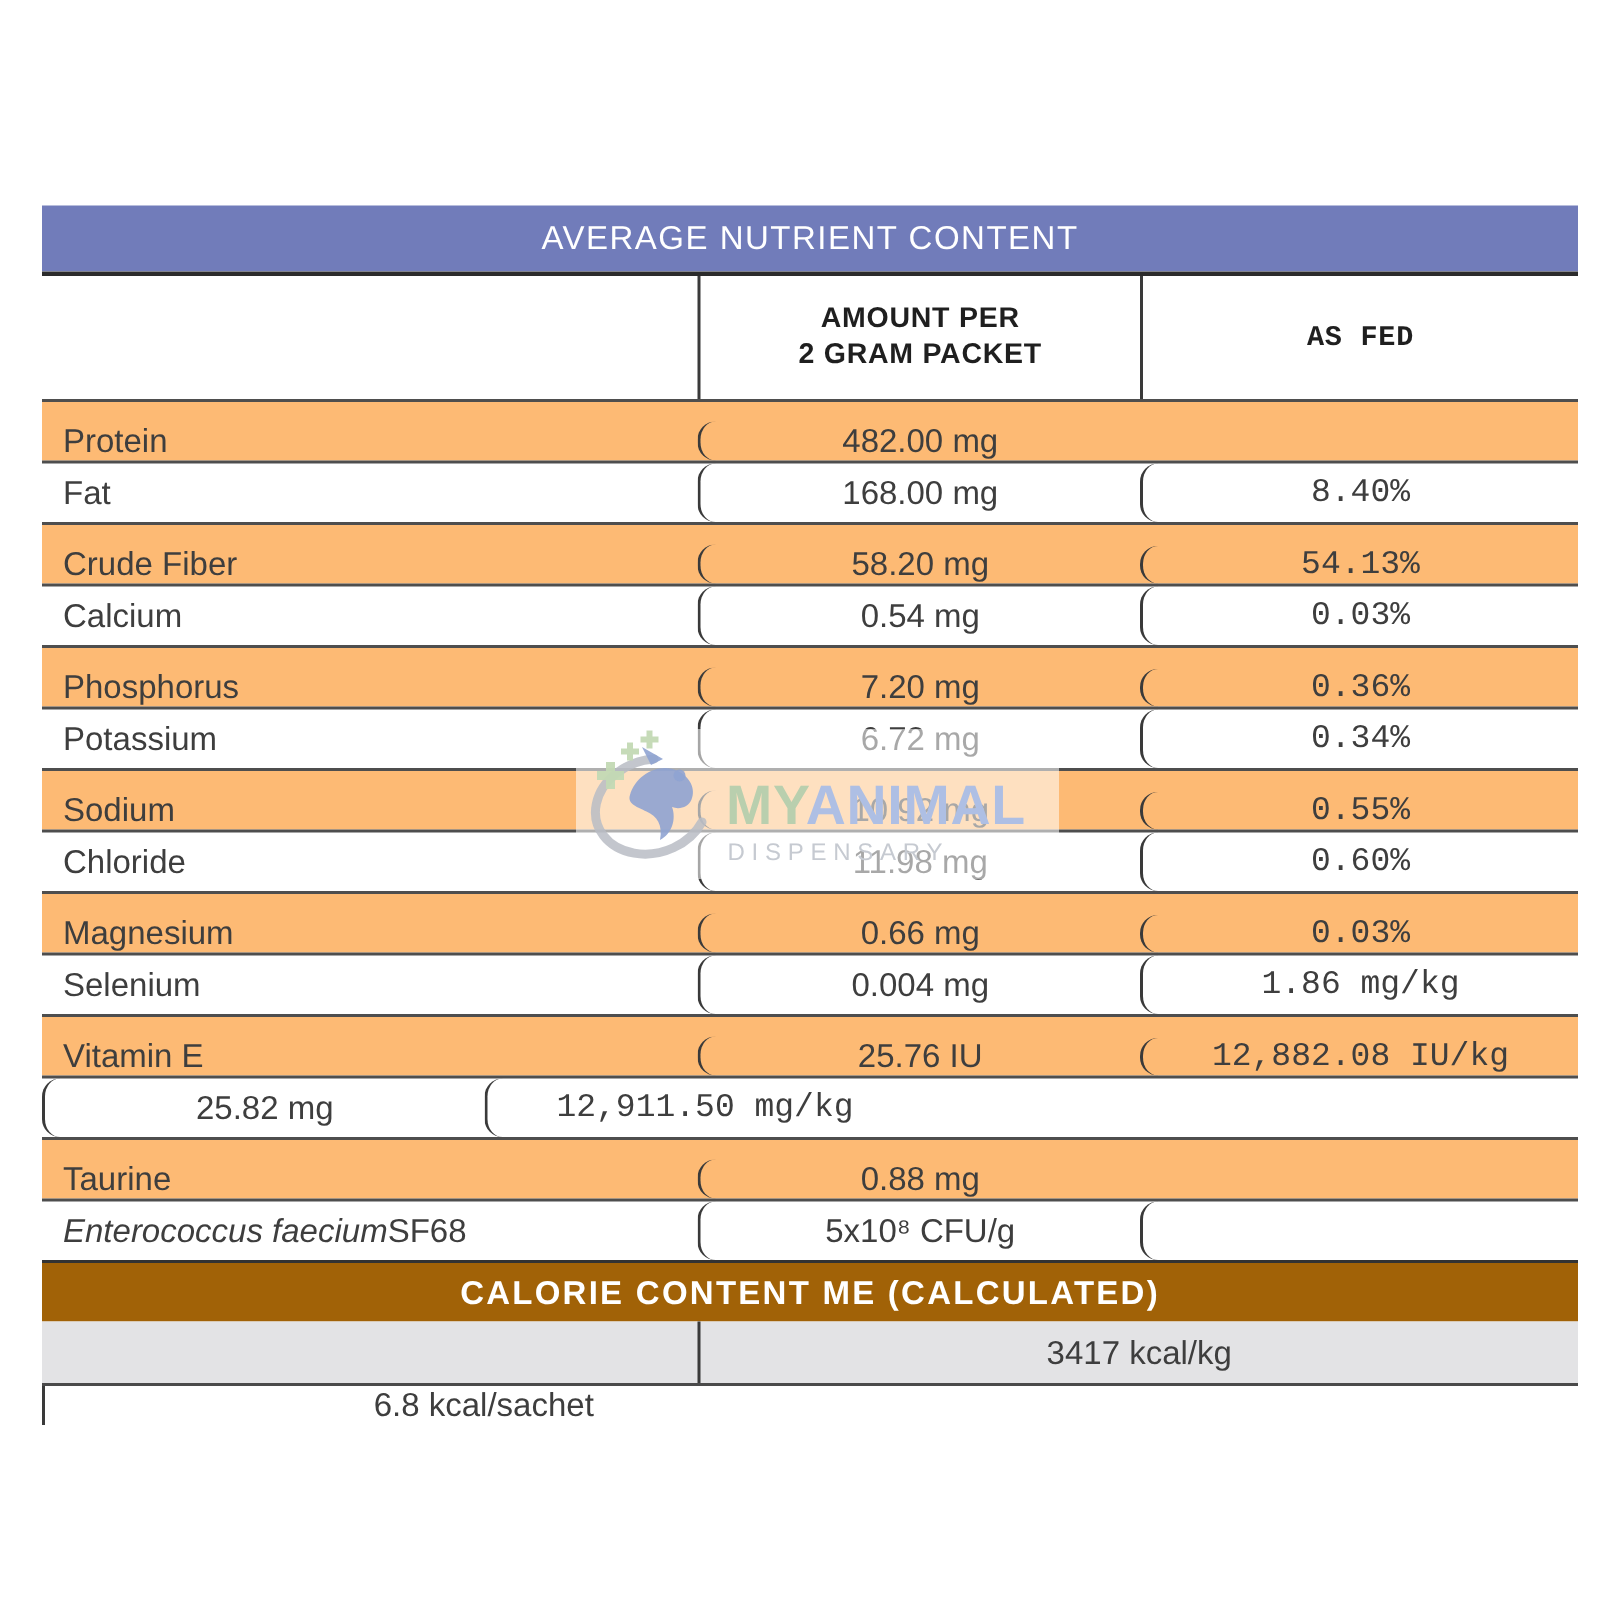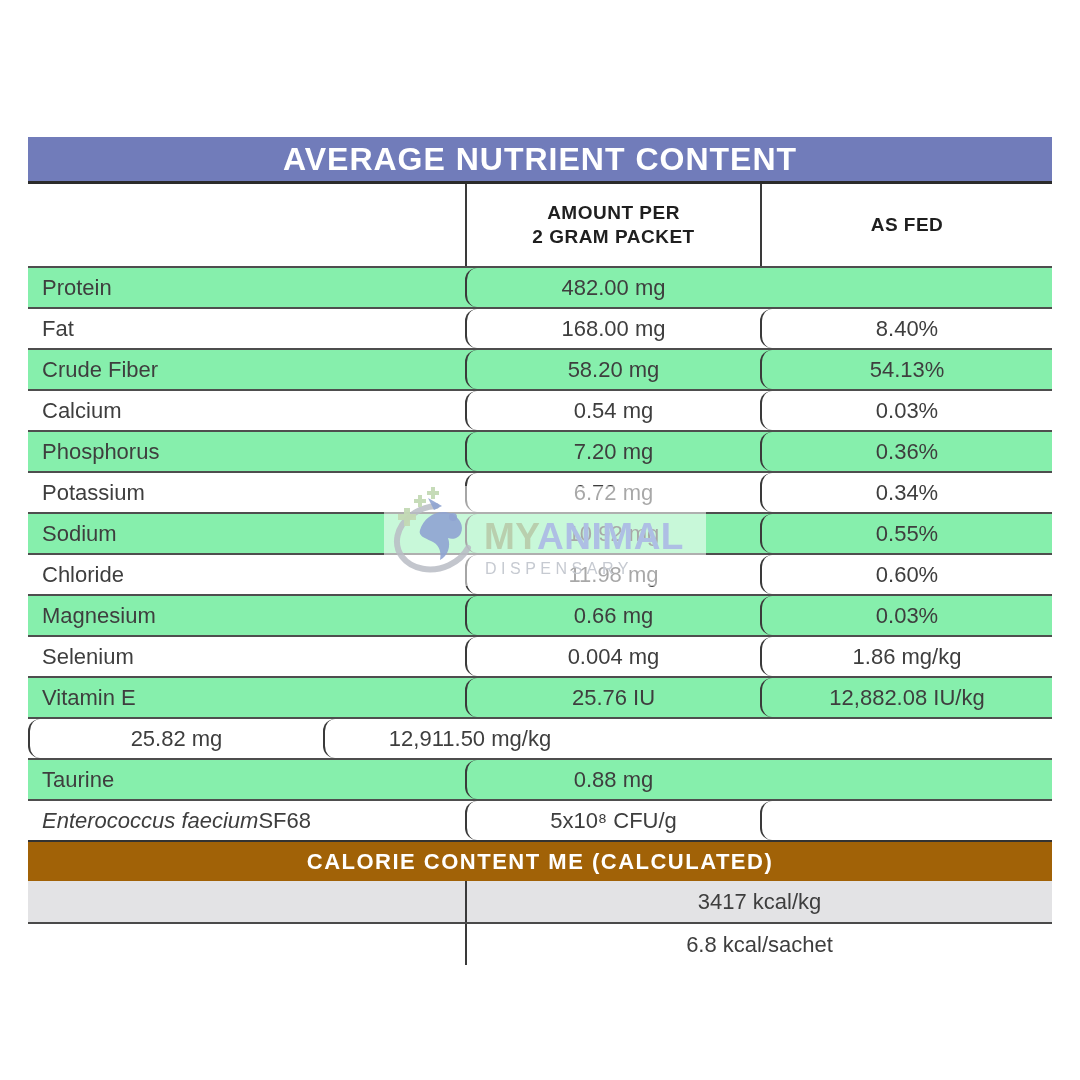--- a/index.html
+++ b/index.html
@@ -20,50 +20,50 @@
   }
 
   
   .title-bar {
     height: 44px;
     background: #717cba;
     display: flex; align-items: center; justify-content: center;
   }
   .title-bar span {
     color: #ffffff;
-    font-size: 32px;
-    font-weight: bold;
+    font-size: 22px;
+    font-weight: normal;
     letter-spacing: 1px;
   }
 
   
   .head-row {
     display: flex;
     height: 85px;
     border-top: 3px solid #2b2b2b;
     background: #ffffff;
   }
   .col1 { width: 437px; }
   .col2 { width: 295px; border-left: 2px solid #3a3a3a; }
-  .col3 { width: 292px; border-left: 2px solid #3a3a3a; }
+  .col3 { width: 292px; border-left: 2px solid #3a3a3a; font-family: Liberation Mono, monospace; }
   .head-row .col2, .head-row .col3 {
     display: flex; flex-direction: column;
     align-items: center; justify-content: center;
     font-weight: bold; font-size: 19px; color: #1f1f1f;
     line-height: 24px; letter-spacing: 0.5px;
   }
 
   
   .row {
     display: flex;
     height: 41px;
     border-top: 2px solid #4e4e4e;
     font-size: 22px;
   }
-  .row.shade { background: #86efac; }
+  .row.shade { background: #fdba74; align-items: flex-end; }
   .row .col1 {
     display: flex; align-items: center;
     padding-left: 14px;
   }
   .row .col2, .row .col3 {
     display: flex; align-items: center; justify-content: center; border-radius: 12px;
   }
 
   
   .black-bar {
@@ -77,21 +77,21 @@
   }
 
   
   .cal-row { display: flex; font-size: 22px; }
   .cal-row .rest {
     width: 587px;
     border-left: 2px solid #3a3a3a;
     display: flex; align-items: center; justify-content: center;
   }
   .cal-row.first { height: 43px; background: #e3e3e5; border-bottom: 2px solid #4a4a4a; }
-  .cal-row.second { height: 41px; background: #ffffff; }
+  .cal-row.second { height: 41px; background: #ffffff; flex-direction: column; }
 
   
   .watermark {
     position: absolute;
     left: 384px; top: 486px;
     width: 322px; height: 100px;
     background: rgba(255,255,255,0.55);
     border-radius: 8px;
     pointer-events: none;
   }

